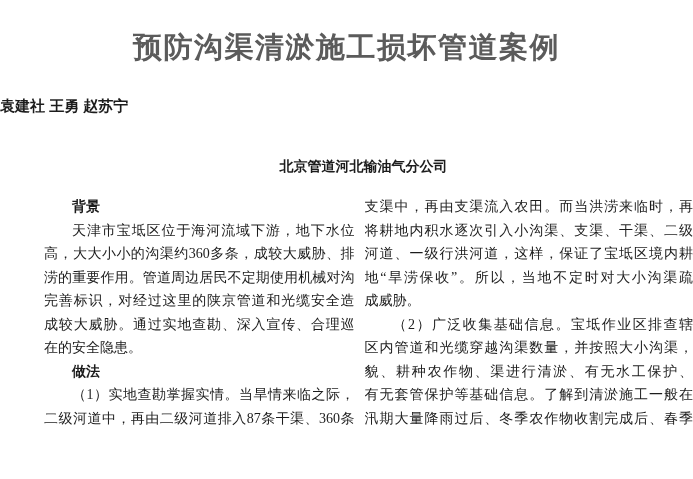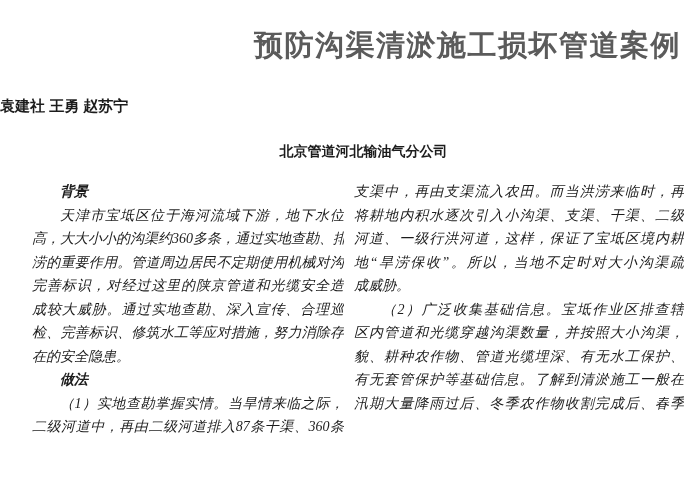--- a/index.html
+++ b/index.html
@@ -15,50 +15,49 @@
   .page {
     position: relative;
     width: 693px;
     height: 479px;
     background: var(--bg-color);
     overflow: hidden;
     color: var(--body-color);
     font-family: "Liberation Serif", serif;
   }
   .title {
-    margin: 31px 12px 0 0;
-    font-family: Liberation Mono, monospace;
+    margin: 31px 0 0 0;
+    font-family: Liberation Sans, sans-serif;
     font-size: 29px;
     font-weight: 600;
     letter-spacing: 1.5px;
     line-height: 1.15;
-    text-align: right;
+    text-align: center;
     color: var(--title-color);
   }
   .authors {
     margin-top: 33px;
     font-family: "Liberation Sans", sans-serif;
     font-size: 15px;
     font-weight: 700;
     color: var(--body-color);
   }
   .affiliation {
-    margin-top: 27px;
+    margin-top: 42px;
     font-family: "Liberation Serif", serif;
     font-size: 14px;
     font-weight: 700;
     text-align: center;
     color: var(--body-color);
     padding-left: 34px;
   }
   .columns {
     display: flex;
     margin-top: 19px;
-    padding-left: 32px;
-    font-style: italic;
+    padding-left: 44px;
   }
   .col {
     width: 312px;
     font-size: 14px;
     line-height: 23.5px;
     color: var(--body-color);
   }
   .col-right {
     width: 330px;
     margin-left: 10px;
@@ -88,29 +87,28 @@
   <h1 class="title">预防沟渠清淤施工损坏管道案例</h1>
   <div class="authors">袁建社 王勇 赵苏宁</div>
   <div class="affiliation">北京管道河北输油气分公司</div>
   <div class="columns">
     <div class="col">
 
         <div class="line heading indent end">背景</div>
 
         <div class="line indent">天津市宝坻区位于海河流域下游，地下水位</div>
 
-        <div class="line">高，大大小小的沟渠约360多条，通过实地查勘、排</div>
+        <div class="line">高，大大小小的沟渠约360多条，成较大威胁、排</div>
 
         <div class="line">涝的重要作用。管道周边居民不定期使用机械对沟</div>
 
         <div class="line">完善标识，对经过这里的陕京管道和光缆安全造</div>
 
         <div class="line">成较大威胁。通过实地查勘、深入宣传、合理巡</div>
 
-        <div class="line">检、完善标识、修筑水工等应对措施，努力消除存</div>
 
         <div class="line end">在的安全隐患。</div>
 
         <div class="line heading indent end">做法</div>
 
         <div class="line indent">（1）实地查勘掌握实情。当旱情来临之际，</div>
 
 
         <div class="line">二级河道中，再由二级河道排入87条干渠、360条</div>
       </div>
@@ -125,20 +123,20 @@
         <div class="line">地“旱涝保收”。所以，当地不定时对大小沟渠疏</div>
 
 
         <div class="line end">成威胁。</div>
 
         <div class="line indent">（2）广泛收集基础信息。宝坻作业区排查辖</div>
 
         <div class="line">区内管道和光缆穿越沟渠数量，并按照大小沟渠，</div>
 
 
-        <div class="line">貌、耕种农作物、管道光缆埋深、有无水工保护、</div>
+        <div class="line">貌、耕种农作物、渠进行清淤、有无水工保护、</div>
 
         <div class="line">有无套管保护等基础信息。了解到清淤施工一般在</div>
 
         <div class="line">汛期大量降雨过后、冬季农作物收割完成后、春季</div>
       </div>
   </div>
 </div>
 
 </body></html>

